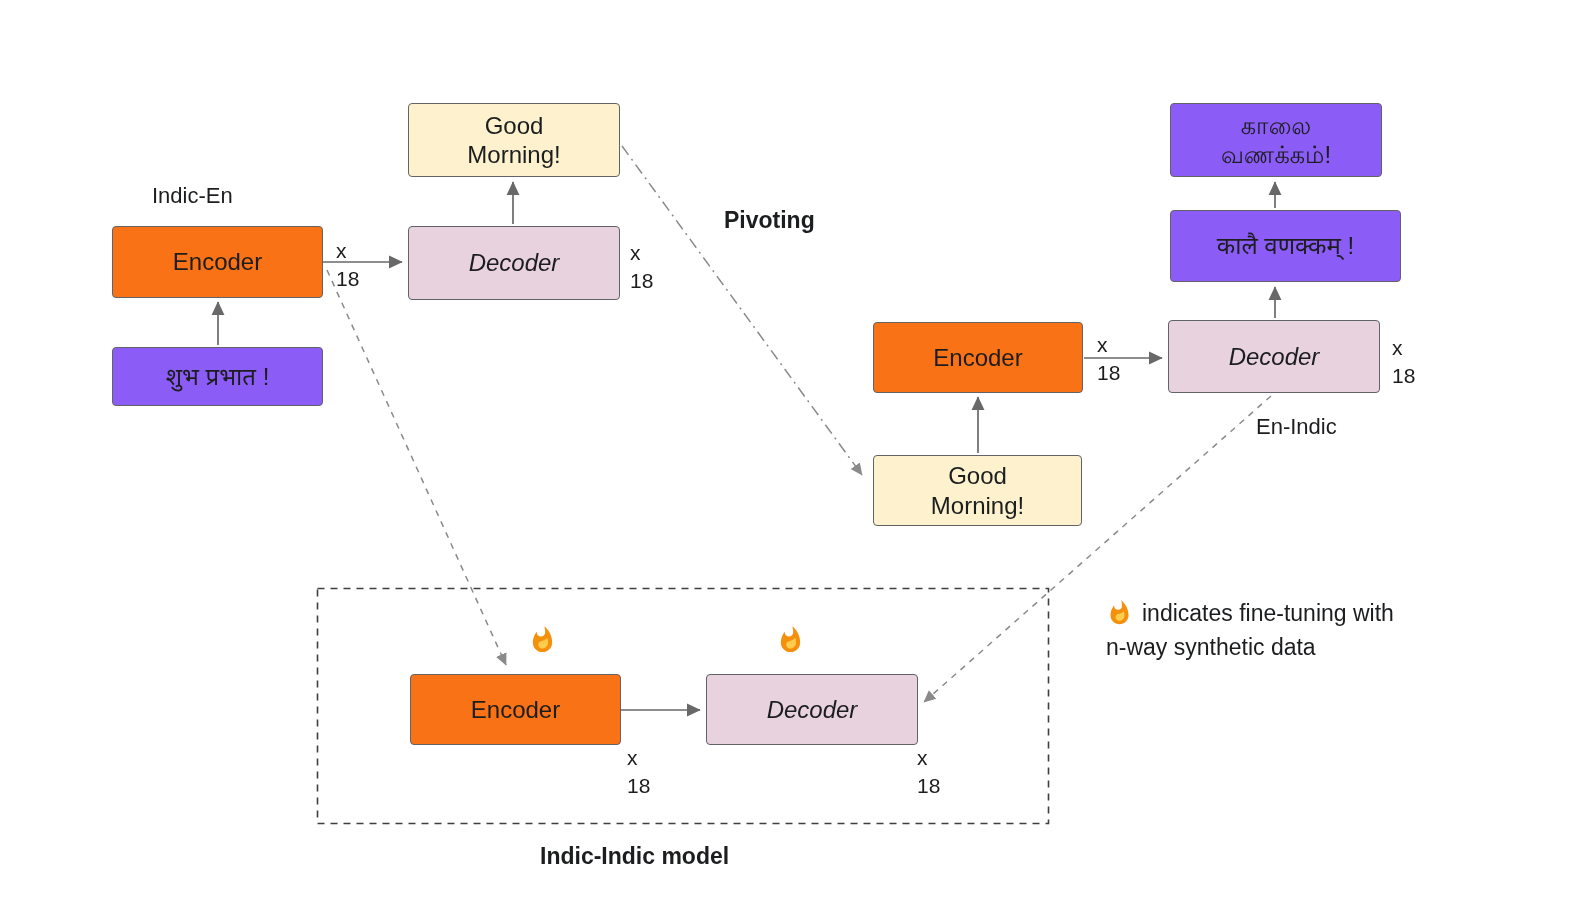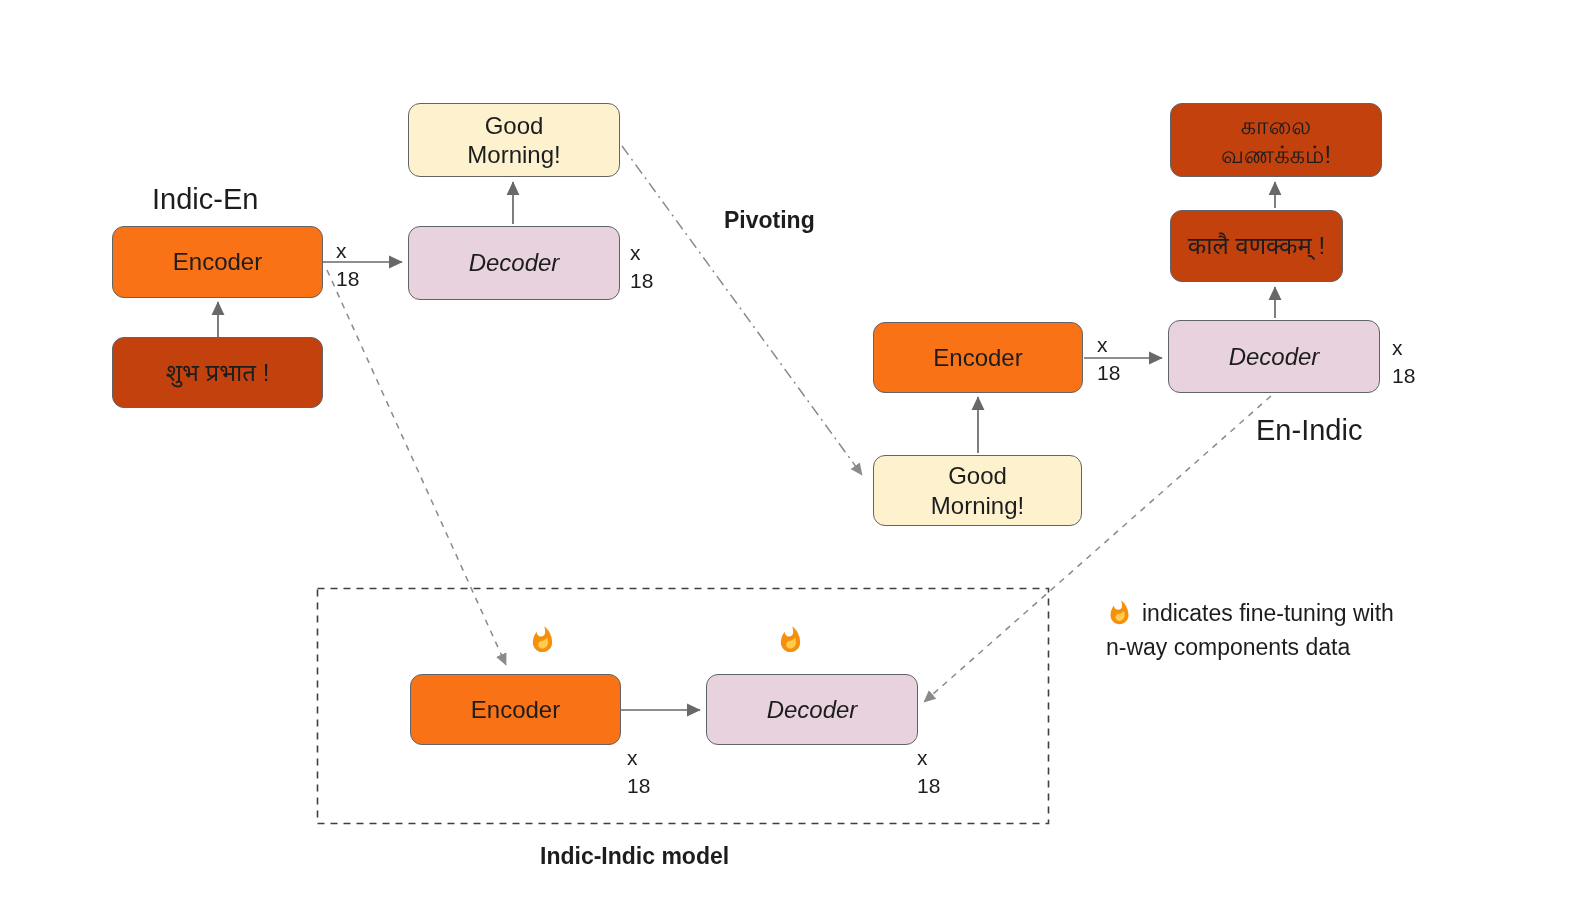--- a/index.html
+++ b/index.html
@@ -8,32 +8,32 @@
     width:1587px;height:905px;
     background:#ffffff;
     font-family:"Liberation Sans","DejaVu Sans",sans-serif;
     color:#1c1d1f;
     overflow:hidden;
   }
   .wires{position:absolute;left:0;top:0;width:1587px;height:905px;}
   .box{
     position:absolute;
     border:1.7px solid #606468;
-    border-radius:12px;
+    border-radius:4px;
     display:flex;flex-direction:column;
     align-items:center;justify-content:center;
     font-size:24px;line-height:1.22;
     text-align:center;
     box-sizing:border-box;
   }
   .green{background:#f97316;}
   .pink{background:#e8d2dd;font-style:italic;}
-  .blue{background:#c2410c;}
+  .blue{background:#8b5cf6;}
   .yellow{background:#fdf2cd;}
-  .lbl{position:absolute;font-size:29px;white-space:nowrap;}
+  .lbl{position:absolute;font-size:22px;white-space:nowrap;}
   .lbl-lg{font-size:23px;font-weight:bold;}
   .mult{position:absolute;font-size:21px;line-height:28px;}
   .fire{position:absolute;}
   .note{position:absolute;left:1106px;top:596px;font-size:23px;line-height:34px;}
   .note-row{display:flex;align-items:center;gap:9px;}
 </style>
 </head>
 <body>
 
 <div class="canvas">
@@ -77,21 +77,21 @@
 
   <div class="box pink" style="left:408px;top:226px;width:212px;height:74px">
     <span>Decoder</span>
   </div>
 
   <div class="box yellow" style="left:408px;top:103px;width:212px;height:74px">
     <span>Good</span>
     <span>Morning!</span>
   </div>
 
-  <div class="box blue" style="left:112px;top:337px;width:211px;height:71px">
+  <div class="box blue" style="left:112px;top:347px;width:211px;height:59px">
     <span>शुभ प्रभात !</span>
   </div>
 
   <div class="mult" style="left:336px;top:237px">
     <div>x</div>
     <div>18</div>
   </div>
 
   <div class="mult" style="left:630px;top:239px">
     <div>x</div>
@@ -106,21 +106,21 @@
 
   <div class="box yellow" style="left:873px;top:455px;width:209px;height:71px">
     <span>Good</span>
     <span>Morning!</span>
   </div>
 
   <div class="box pink" style="left:1168px;top:320px;width:212px;height:73px">
     <span>Decoder</span>
   </div>
 
-  <div class="box blue" style="left:1170px;top:210px;width:173px;height:72px">
+  <div class="box blue" style="left:1170px;top:210px;width:231px;height:72px">
     <span>कालै वणक्कम् !</span>
   </div>
 
   <div class="box blue" style="left:1170px;top:103px;width:212px;height:74px">
     <span>காலை</span>
     <span>வணக்கம்!</span>
   </div>
 
   <div class="mult" style="left:1097px;top:331px">
     <div>x</div>
@@ -162,16 +162,16 @@
 
   <div class="lbl lbl-lg" style="left:540px;top:843px">Indic-Indic model</div>
 
   <div class="note">
     <div class="note-row">
       <svg width="27" height="30" viewBox="0 0 24 24">
           <use href="#flame"></use>
         </svg>
       <span>indicates fine-tuning with</span>
     </div>
-    <div>n-way components data</div>
+    <div>n-way synthetic data</div>
   </div>
 
 </div>
 
 </body></html>

